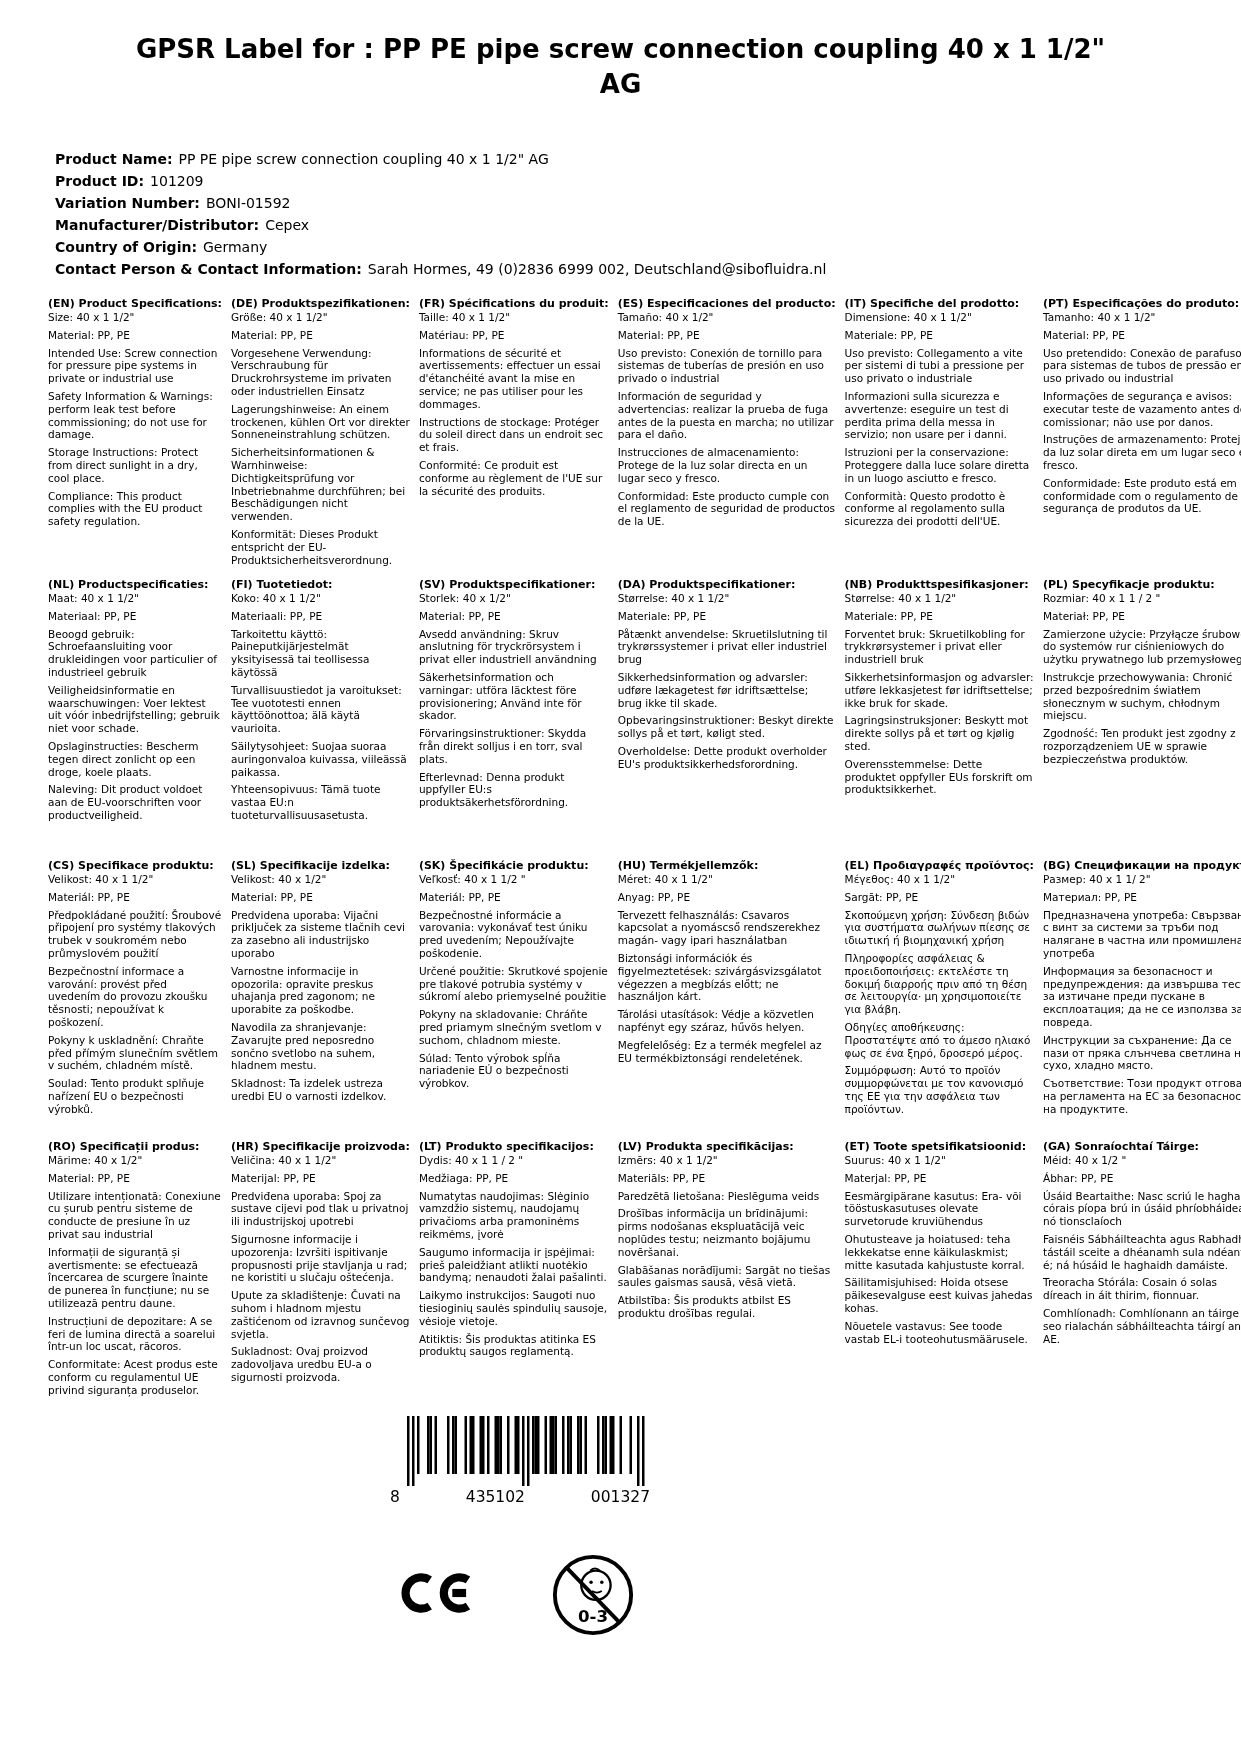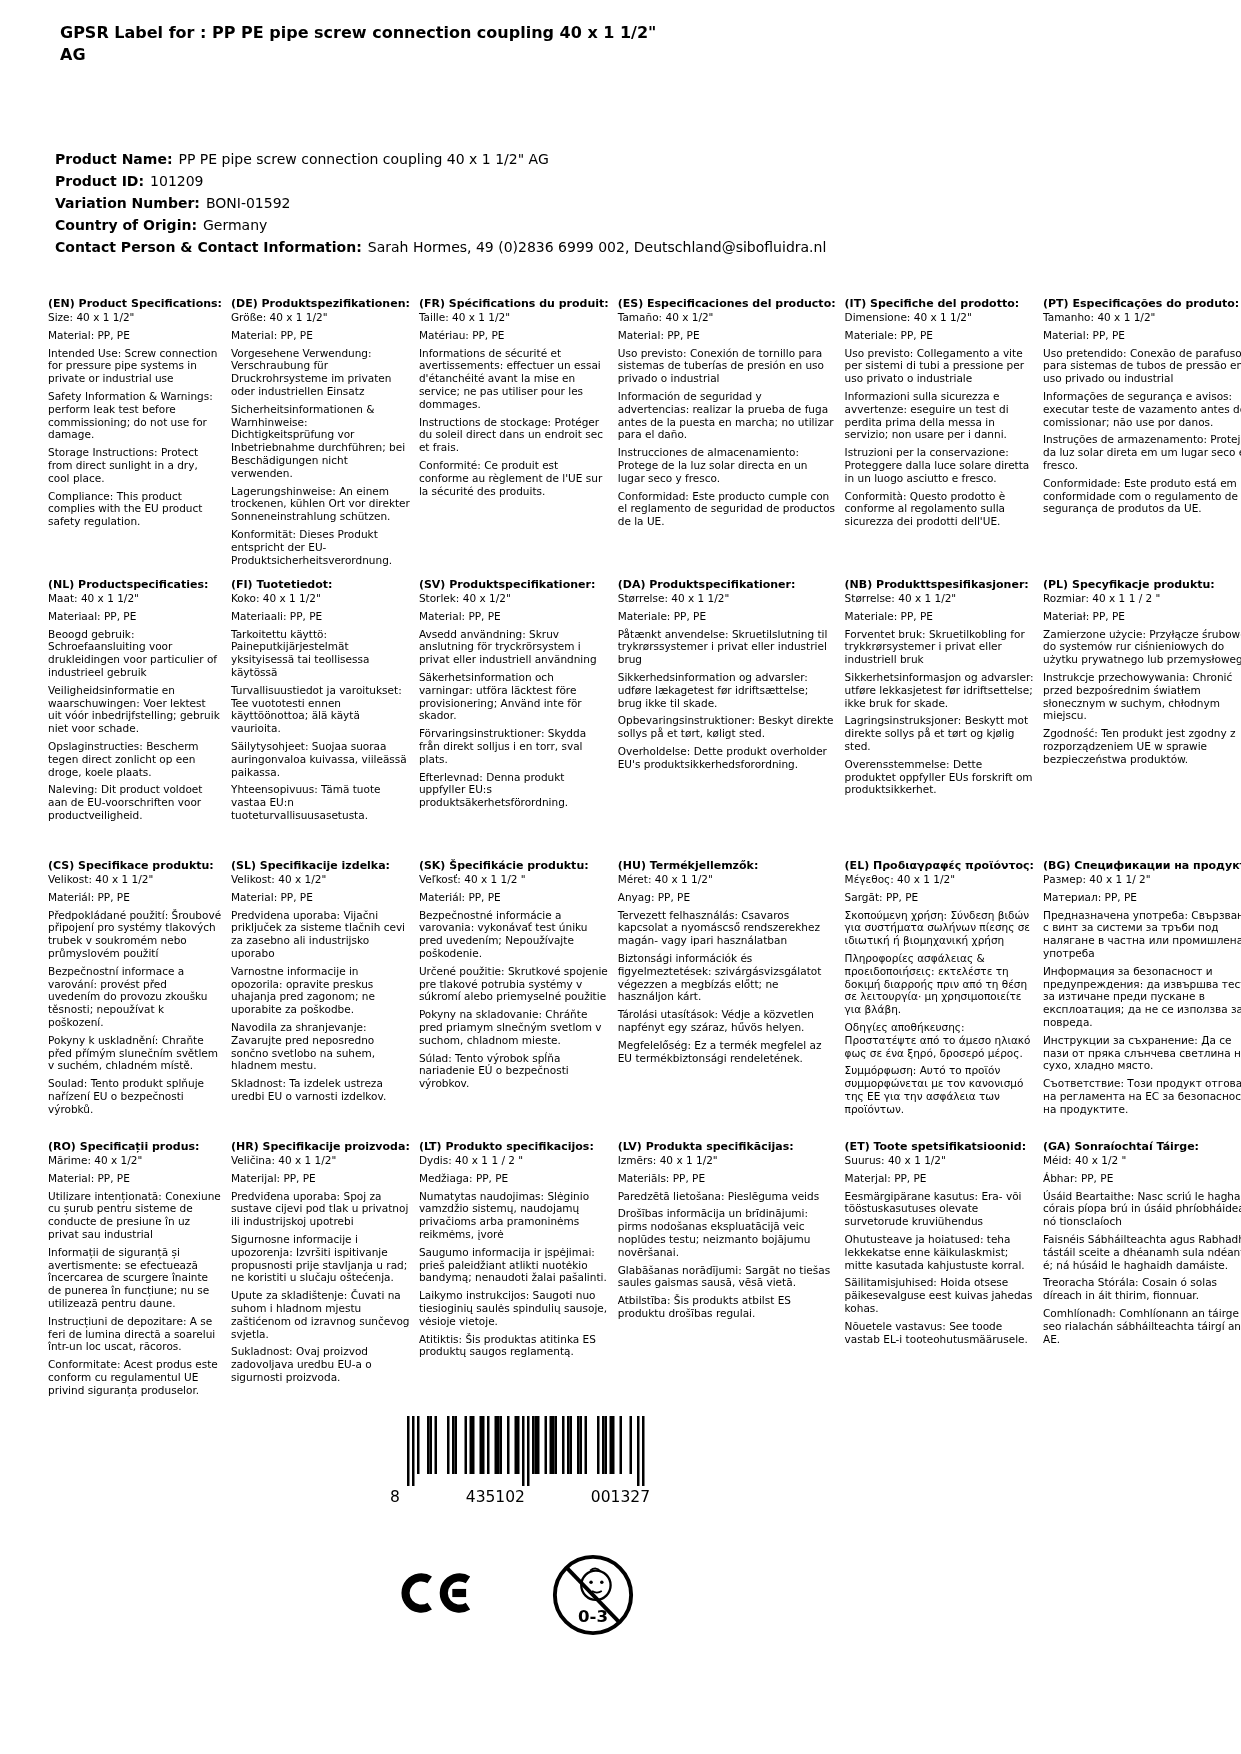--- a/index.html
+++ b/index.html
@@ -2,22 +2,22 @@
 <html><head>
 <meta charset="utf-8">
 <style>
   html,body { margin:0; padding:0; }
   body {
     width:1241px; height:1754px; position:relative;
     background:#ffffff; color:#000000;
     font-family:"DejaVu Sans", sans-serif;
   }
   .title {
-    margin:22px 60px 0 60px; text-align:left;
-    font-size:16px; font-weight:bold; line-height:1.35;
+    margin:32px 60px 0 60px; text-align:center;
+    font-size:26px; font-weight:bold; line-height:1.35;
   }
   .product-info { position:absolute; left:55px; top:148px; font-size:14px; }
   .pi-row { line-height:22px; white-space:nowrap; }
   .pi-label { font-weight:bold; }
   .pi-value { margin-left:6px; }
   .lang-grid {
     position:absolute; left:48px; top:297px; width:1155px;
     display:grid; grid-template-columns:repeat(6,1fr);
     column-gap:9px; grid-auto-rows:281px;
   }
@@ -53,20 +53,23 @@
   </div>
 
   <div class="pi-row">
     <span class="pi-label">Product ID:</span><span class="pi-value">101209</span>
   </div>
 
   <div class="pi-row">
     <span class="pi-label">Variation Number:</span><span class="pi-value">BONI-01592</span>
   </div>
 
+  <div class="pi-row">
+    <span class="pi-label">Manufacturer/Distributor:</span><span class="pi-value">Cepex</span>
+  </div>
 
   <div class="pi-row">
     <span class="pi-label">Country of Origin:</span><span class="pi-value">Germany</span>
   </div>
 
   <div class="pi-row">
     <span class="pi-label">Contact Person &amp; Contact Information:</span><span class="pi-value">Sarah Hormes, 49 (0)2836 6999 002, Deutschland@sibofluidra.nl</span>
   </div>
 </div>
 
@@ -82,22 +85,22 @@
         <p class="spec-par">Compliance: This product complies with the EU product safety regulation.</p>
       </div>
   </div>
 
   <div class="lang-block">
     <h3 class="block-heading">(DE) Produktspezifikationen:</h3>
     <div class="block-body">
         <p class="spec-par">Größe: 40 x 1 1/2"</p>
         <p class="spec-par">Material: PP, PE</p>
         <p class="spec-par">Vorgesehene Verwendung: Verschraubung für Druckrohrsysteme im privaten oder industriellen Einsatz</p>
+        <p class="spec-par">Lagerungshinweise: An einem trockenen, kühlen Ort vor direkter Sonneneinstrahlung schützen.</p>
         <p class="spec-par">Sicherheitsinformationen &amp; Warnhinweise: Dichtigkeitsprüfung vor Inbetriebnahme durchführen; bei Beschädigungen nicht verwenden.</p>
-        <p class="spec-par">Lagerungshinweise: An einem trockenen, kühlen Ort vor direkter Sonneneinstrahlung schützen.</p>
         <p class="spec-par">Konformität: Dieses Produkt entspricht der EU-Produktsicherheitsverordnung.</p>
       </div>
   </div>
 
   <div class="lang-block">
     <h3 class="block-heading">(FR) Spécifications du produit:</h3>
     <div class="block-body">
         <p class="spec-par">Taille: 40 x 1 1/2"</p>
         <p class="spec-par">Matériau: PP, PE</p>
         <p class="spec-par">Informations de sécurité et avertissements: effectuer un essai d'étanchéité avant la mise en service; ne pas utiliser pour les dommages.</p>

